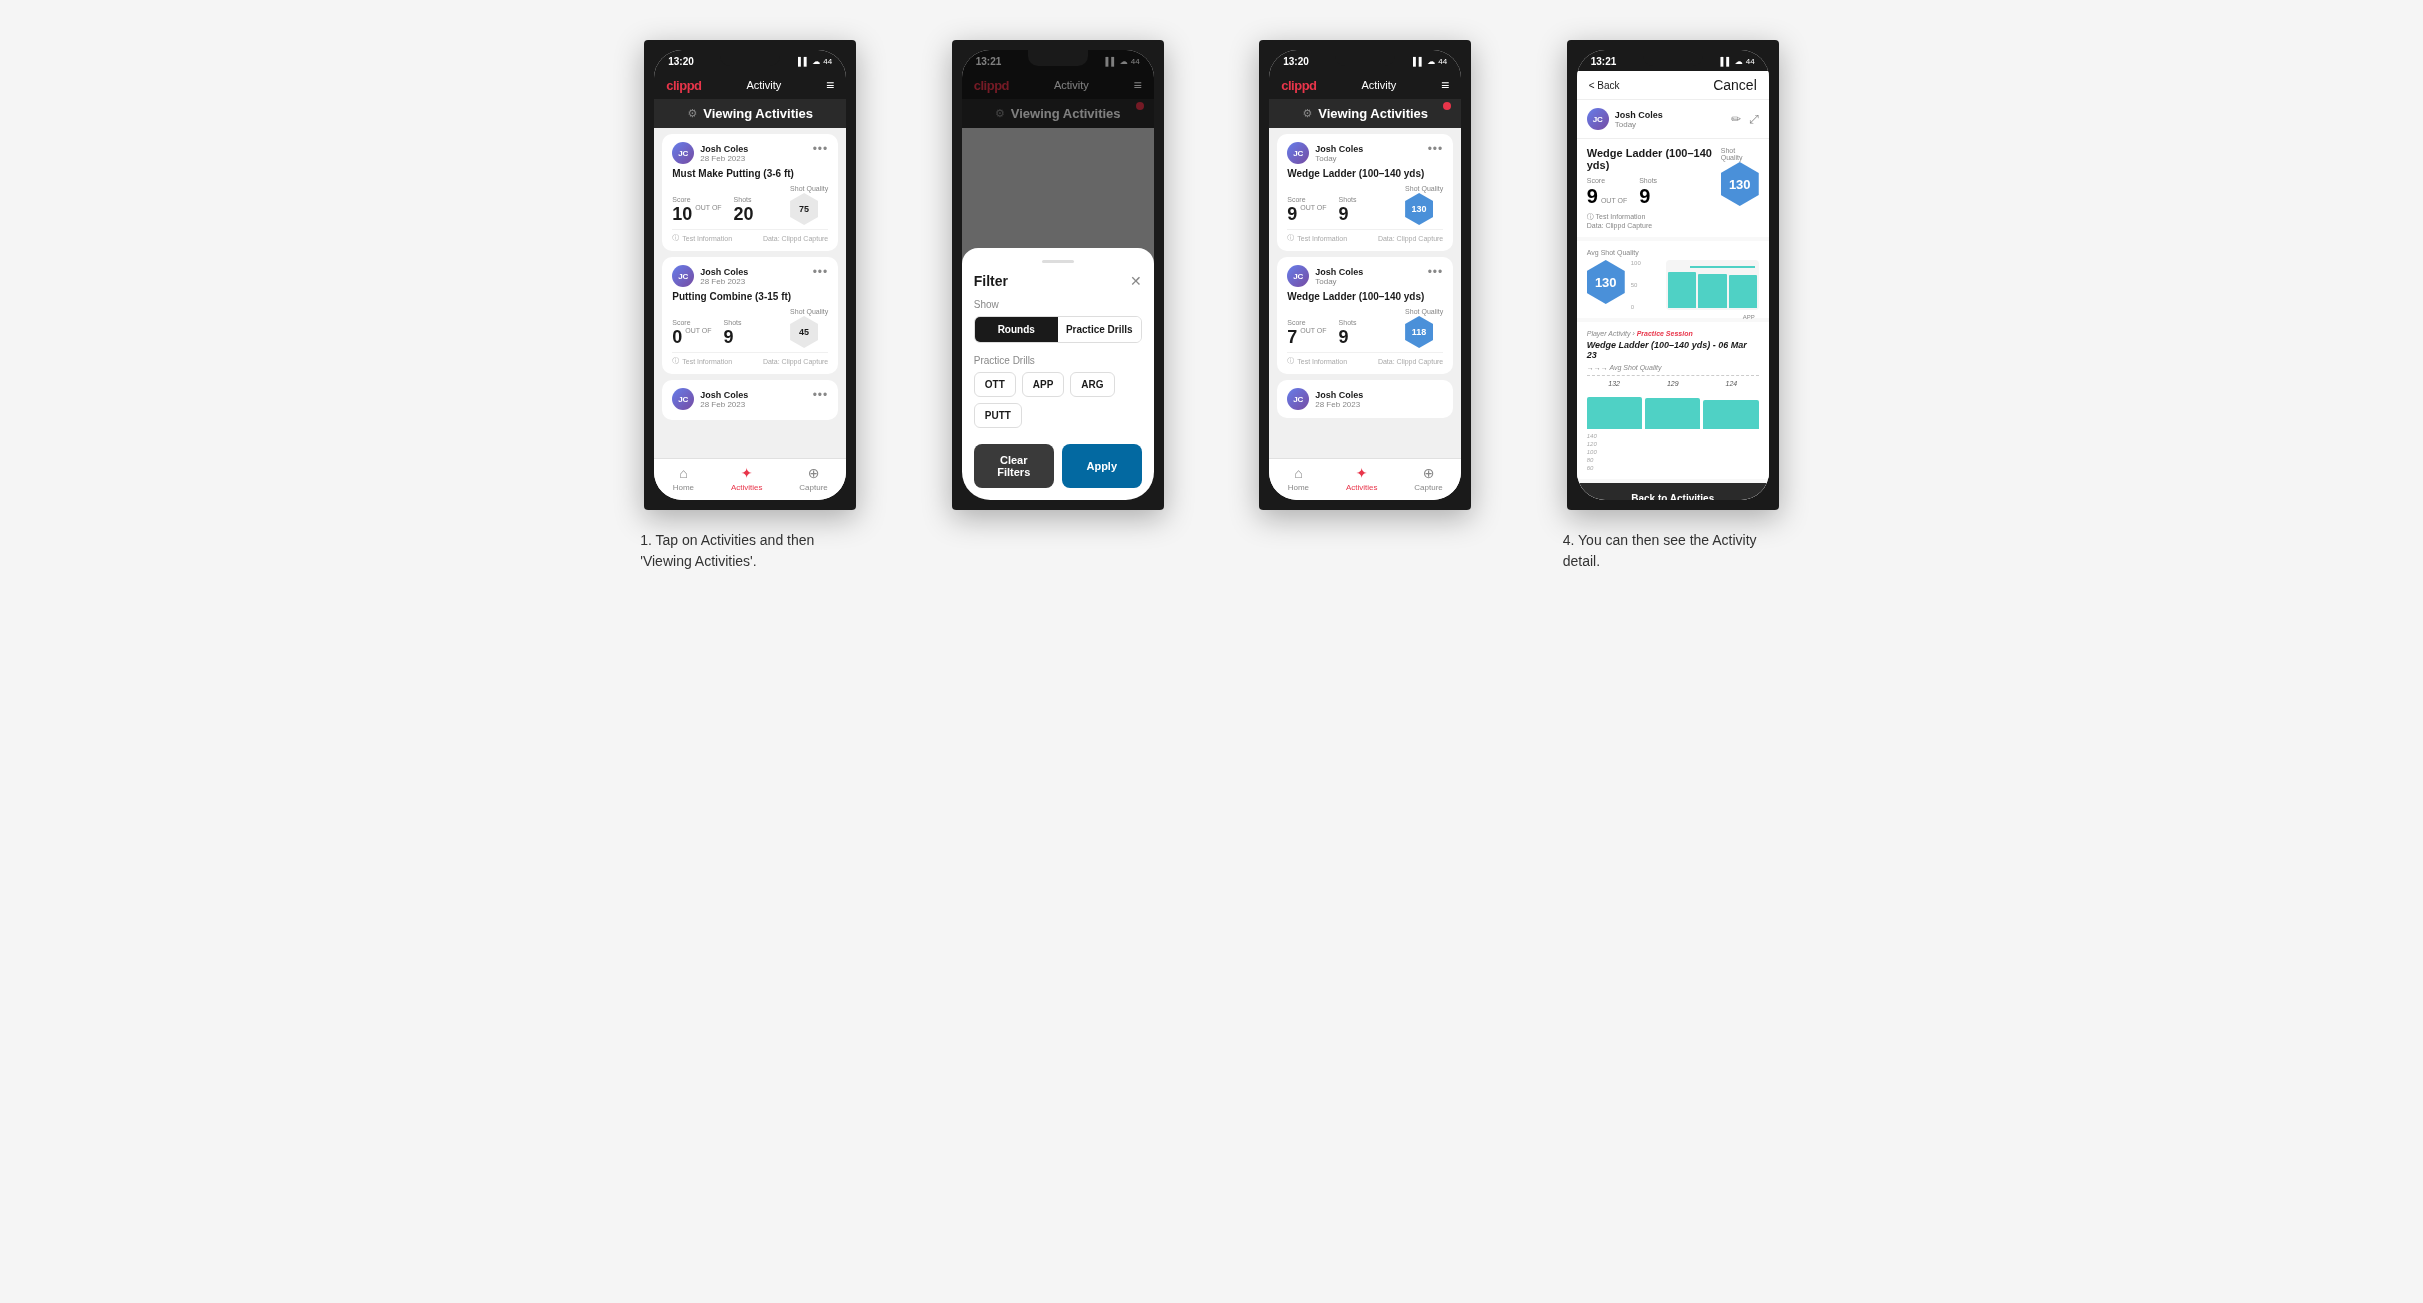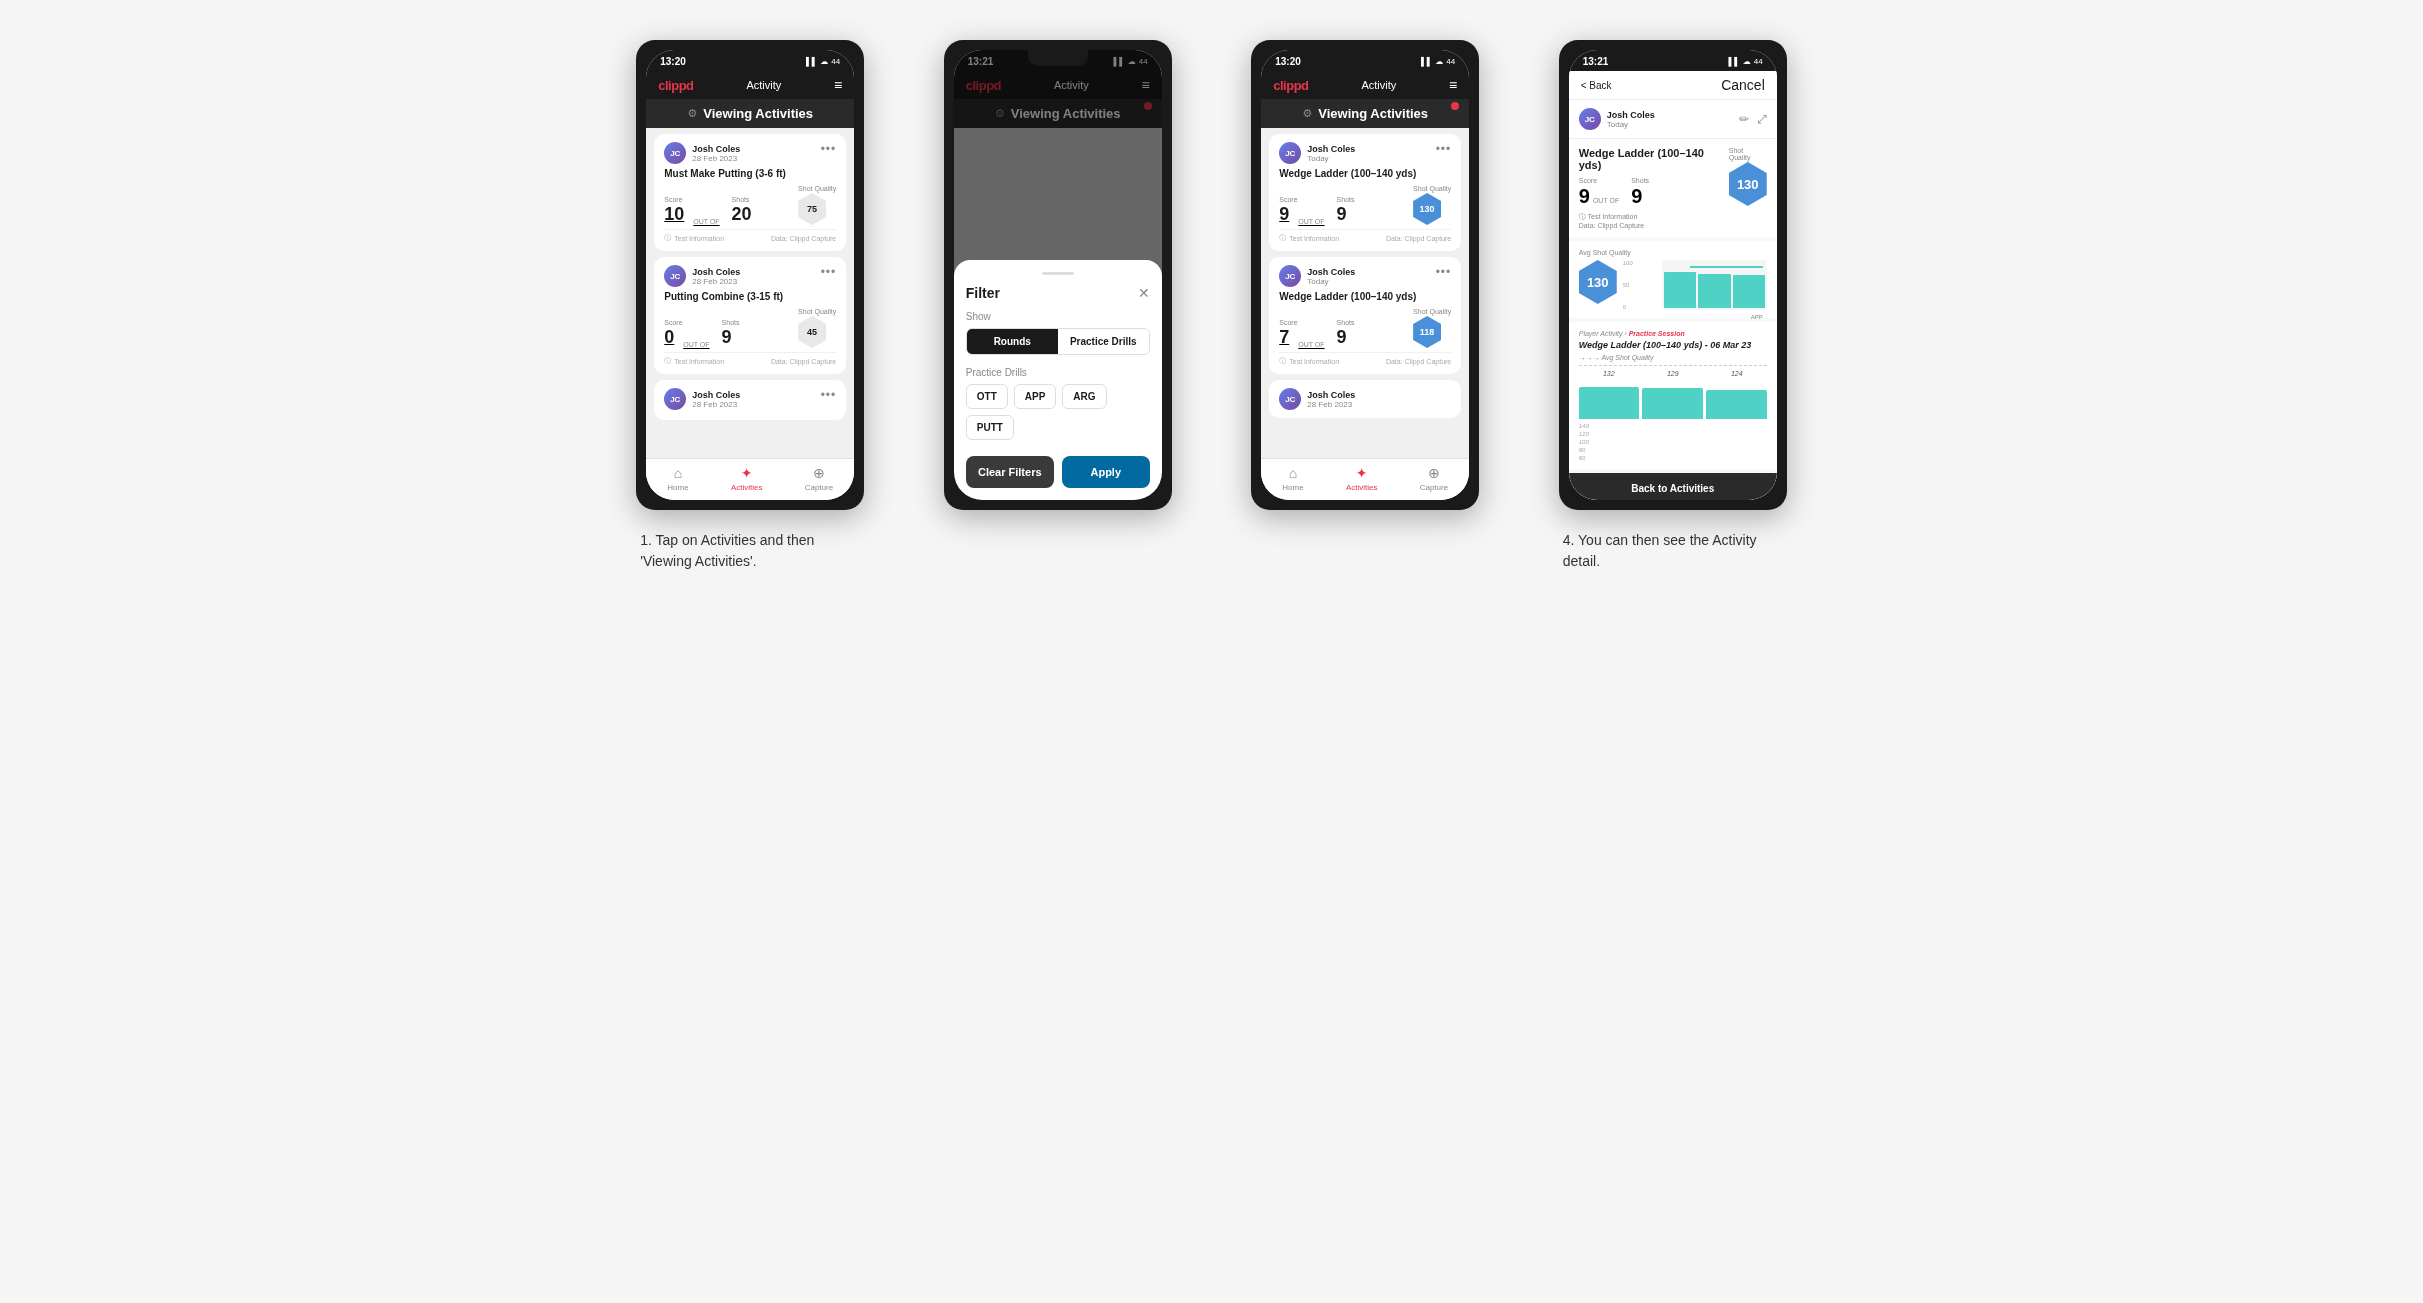--- a/index.html
+++ b/index.html
@@ -21,24 +21,24 @@
     }
     .step-column {
       display: flex;
       flex-direction: column;
       align-items: center;
       flex: 1;
       gap: 20px;
     }
     
     .phone {
-      width: 228px;
+      width: 212px;
       height: 470px;
       background: #1a1a1a;
-      border-radius: 19px;
+      border-radius: 4px;
       padding: 10px;
       position: relative;
       box-shadow: 0 8px 30px rgba(0,0,0,0.3);
       flex-shrink: 0;
     }
     .phone-inner {
       width: 100%;
       height: 100%;
       background: #fff;
       border-radius: 28px;
@@ -371,23 +371,22 @@
       display: flex;
       align-items: center;
       justify-content: center;
       font-size: 13px;
       font-weight: 700;
       color: white;
       flex-shrink: 0;
     }
     .score-outof-group {
       display: flex;
-      align-items: flex-end;
-      gap: 9px;
-      text-decoration: underline;
+      align-items: flex-start;
+      gap: 3px;
     }
     .score-big { font-size: 18px; font-weight: 700; color: #1a1a1a; }
     .outof-text { font-size: 7px; color: #888; }
     .shots-val { font-size: 18px; font-weight: 700; color: #1a1a1a; }
     .chart-y-labels {
       display: flex;
       flex-direction: column;
       justify-content: space-between;
       font-size: 6px;
       color: #aaa;

